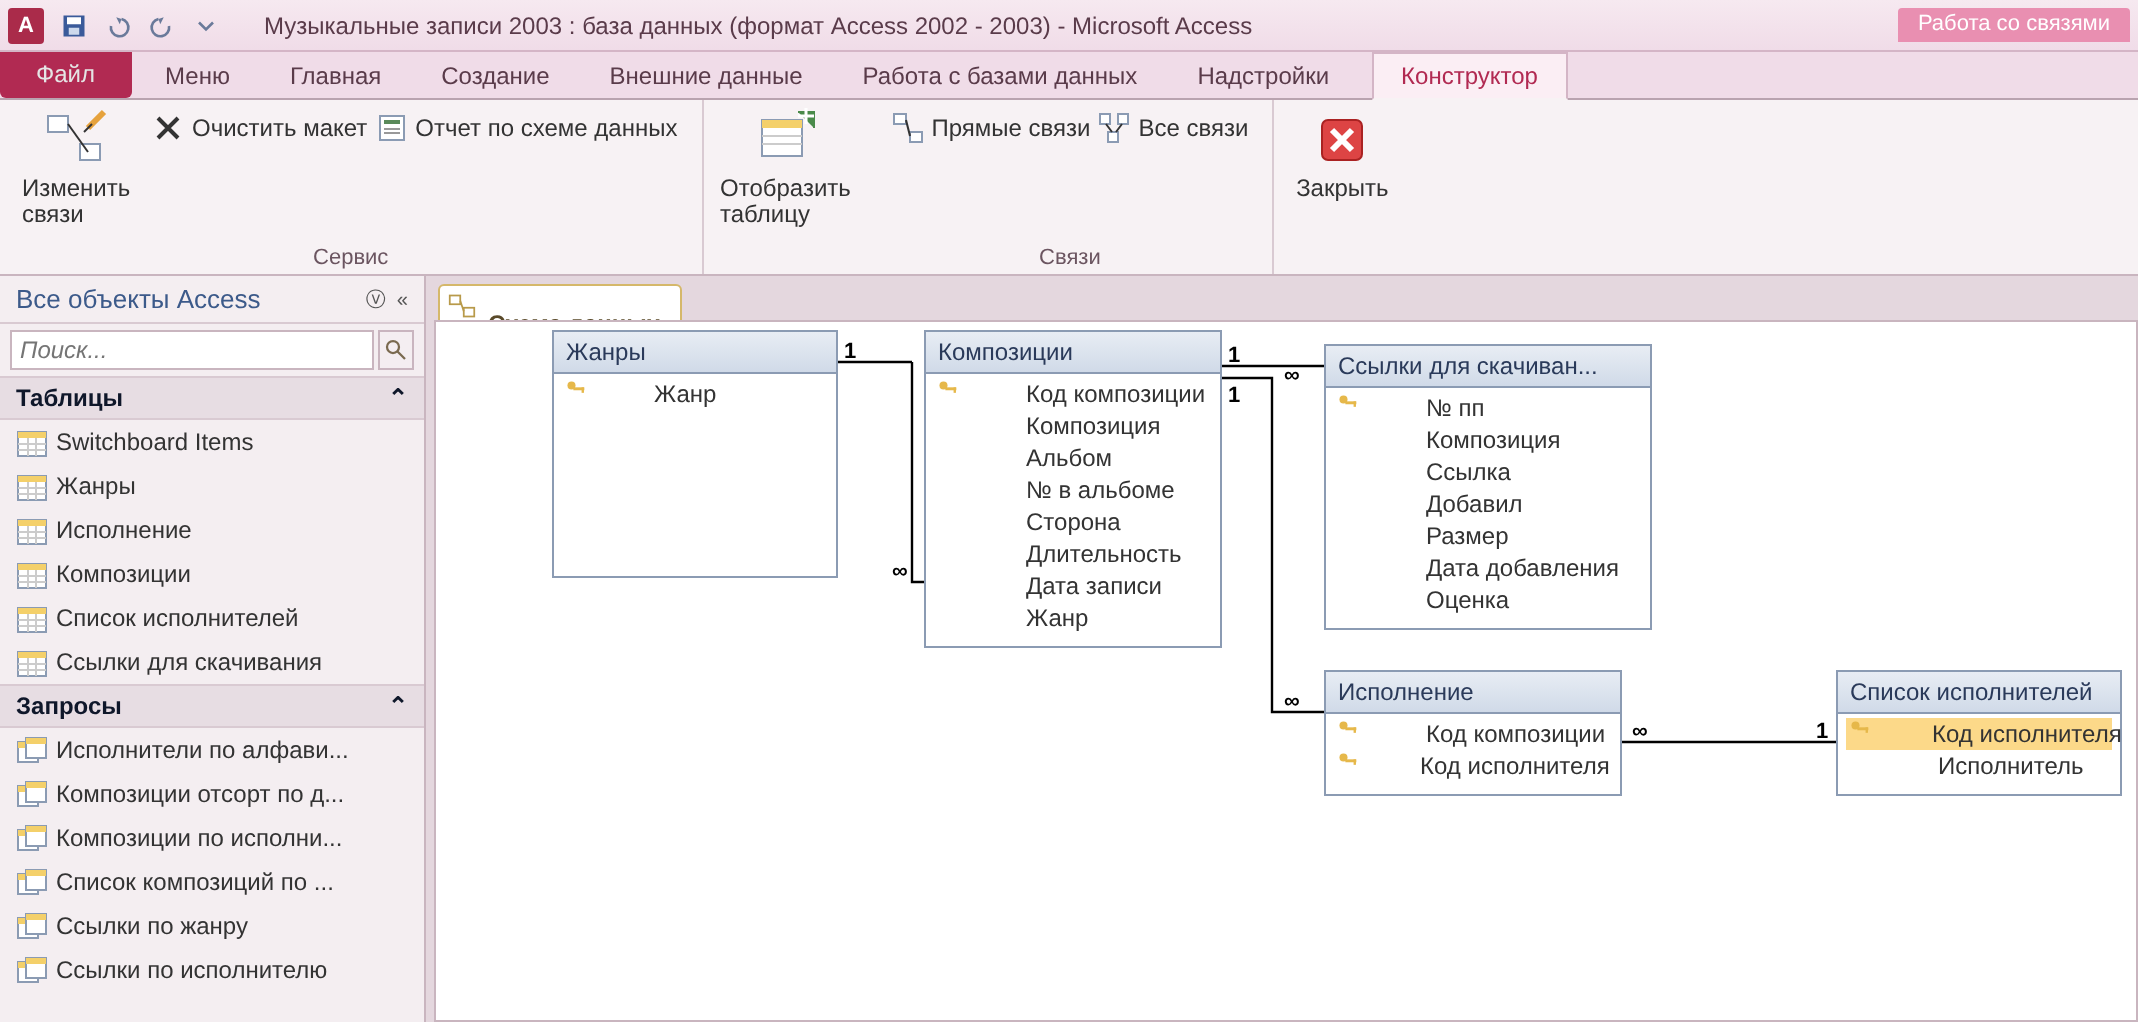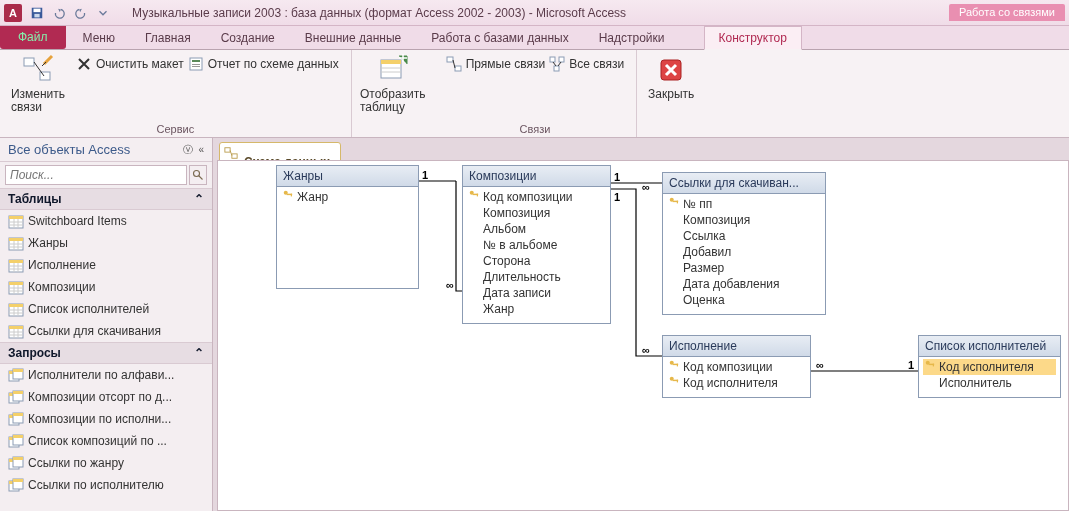--- a/index.html
+++ b/index.html
@@ -9,23 +9,23 @@
   .titlebar { height: 26px; background: linear-gradient(#f6e9f0, #f0dce8); display: flex; align-items: center; padding: 0 4px; border-bottom: 1px solid #d4b5c6; }
   .app-icon { width: 18px; height: 18px; background: #aa2b4a; border-radius: 2px; display:flex; align-items:center; justify-content:center; color:#fff; font-weight:bold; font-size:11px; margin-right:4px;}
   .qat-btn { width: 20px; height: 18px; border: 1px solid transparent; display: flex; align-items: center; justify-content: center; margin: 0 1px; }
   .qat-btn svg { width: 14px; height: 14px; }
   .title-text { margin-left: 18px; font-size: 12px; color: #5a3b4a; }
   .context-tab-wrap { margin-left: auto; }
   .context-tab-head { background: #e98fb1; color: #fff; font-size: 11px; padding: 2px 10px 3px 10px; border-radius: 2px 2px 0 0; }
 
   
   .ribbon-tabs { height: 24px; display: flex; align-items: stretch; background: #f0dce8; border-bottom: 1px solid #b9a3af; }
-  .file-tab { background: #b12a52; color: #86efac; padding: 4px 18px; font-size: 12px; border-radius: 0 0 3px 3px; margin: 0 2px 0 0; }
+  .file-tab { background: #b12a52; color: #e5e5e5; padding: 4px 18px; font-size: 12px; border-radius: 0 0 3px 3px; margin: 0 2px 0 0; }
   .tab { padding: 4px 14px; color: #5a3b4a; border: 1px solid transparent; border-bottom: none; }
-  .tab.context { background: #fbeef4; border: 1px solid #d4b5c6; border-bottom-color: #f7f2f4; color: #b12a52; margin-bottom: -1px; margin-left: 24px; }
+  .tab.context { background: #fbeef4; border: 1px solid #d4b5c6; border-bottom-color: #f7f2f4; color: #b12a52; margin-bottom: -1px; margin-left: 6px; }
 
   
   .ribbon { height: 88px; background: #f7f2f4; border-bottom: 1px solid #c9b5bf; display: flex; }
   .group { border-right: 1px solid #d9cad2; padding: 2px 6px 0 6px; display: flex; flex-direction: column; }
   .group-buttons { flex: 1; display: flex; align-items: flex-start; }
   .group-label { text-align: center; font-size: 11px; color: #6b5560; padding-bottom: 2px; }
   .big-btn { display: flex; flex-direction: column; align-items: center; justify-content: flex-start; padding: 2px 6px; width: 64px; text-align: left; line-height: 1.1; }
   .big-btn svg { width: 32px; height: 32px; margin-bottom: 2px; }
   .small-col { display: flex; flex-direction: row; padding: 2px 4px; }
   .small-item { display: flex; align-items: center; padding: 2px 2px; white-space: nowrap; }
@@ -48,21 +48,21 @@
   
   .canvas-wrap { flex: 1; background: #e4d7de; position: relative; }
   .doc-tab { position: absolute; left: 6px; top: 4px; background: #ffffff; border: 1px solid #d5b86a; padding: 12px 10px 2px 24px; font-size: 12px; font-weight: bold; color: #5a4a2a; border-radius: 3px 3px 0 0; text-decoration: underline; }
   .doc-tab svg { position: absolute; left: 4px; top: 3px; width: 14px; height: 14px; }
   .canvas { position: absolute; left: 4px; right: 0; top: 22px; bottom: 0; background: #fff; border: 1px solid #c9b5bf; }
 
   
   .tbl { position: absolute; border: 1px solid #8b9bb3; background: #fff; font-size: 12px; }
   .tbl-head { background: linear-gradient(#e8edf4, #d0dae8); border-bottom: 1px solid #8b9bb3; padding: 3px 6px; color: #2a3a5a; }
   .tbl-body { padding: 2px 4px 6px 4px; }
-  .fld { display: flex; align-items: flex-end; padding: 1px 2px; white-space: nowrap; }
+  .fld { display: flex; align-items: flex-end; padding: 1px 2px; white-space: nowrap; gap: 30px; }
   .fld .key { width: 14px; display: inline-block; }
   .fld .key svg { width: 11px; height: 11px; }
   .sel { background: #fcd989; }
 
   
   .rel-svg { position: absolute; left: 0; top: 0; width: 100%; height: 100%; pointer-events: none; }
   .rel-svg line, .rel-svg path { stroke: #000; stroke-width: 1.2; fill: none; }
   .rel-svg text { font-size: 11px; font-weight: bold; fill: #000; }
 
 </style>

